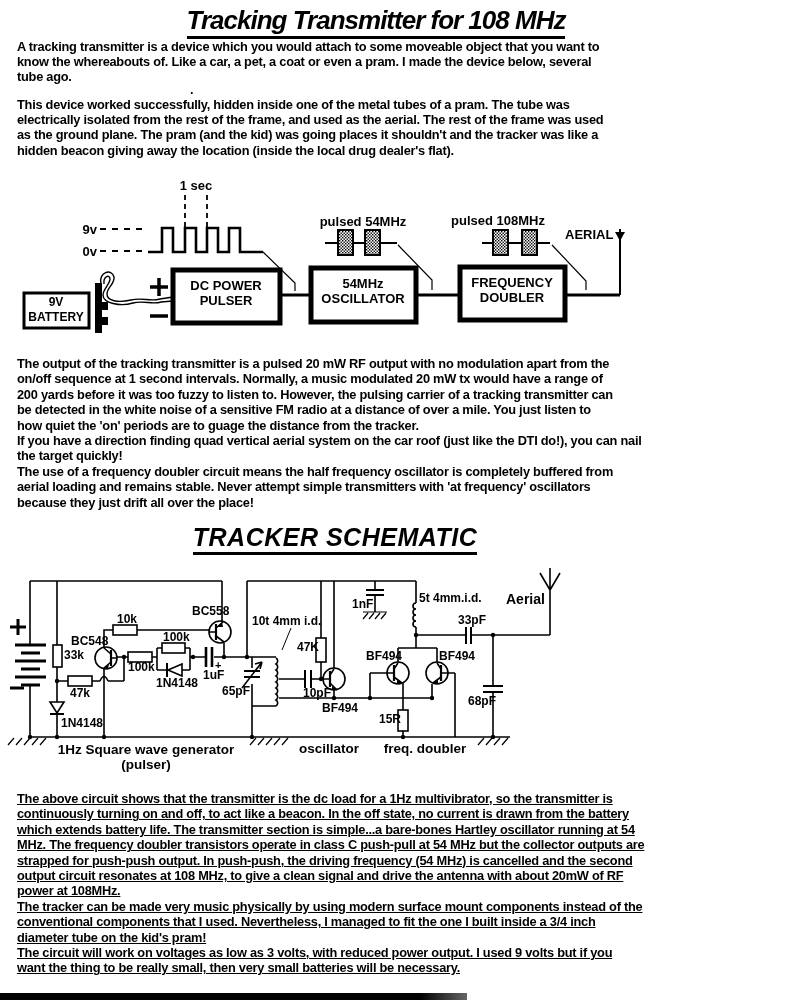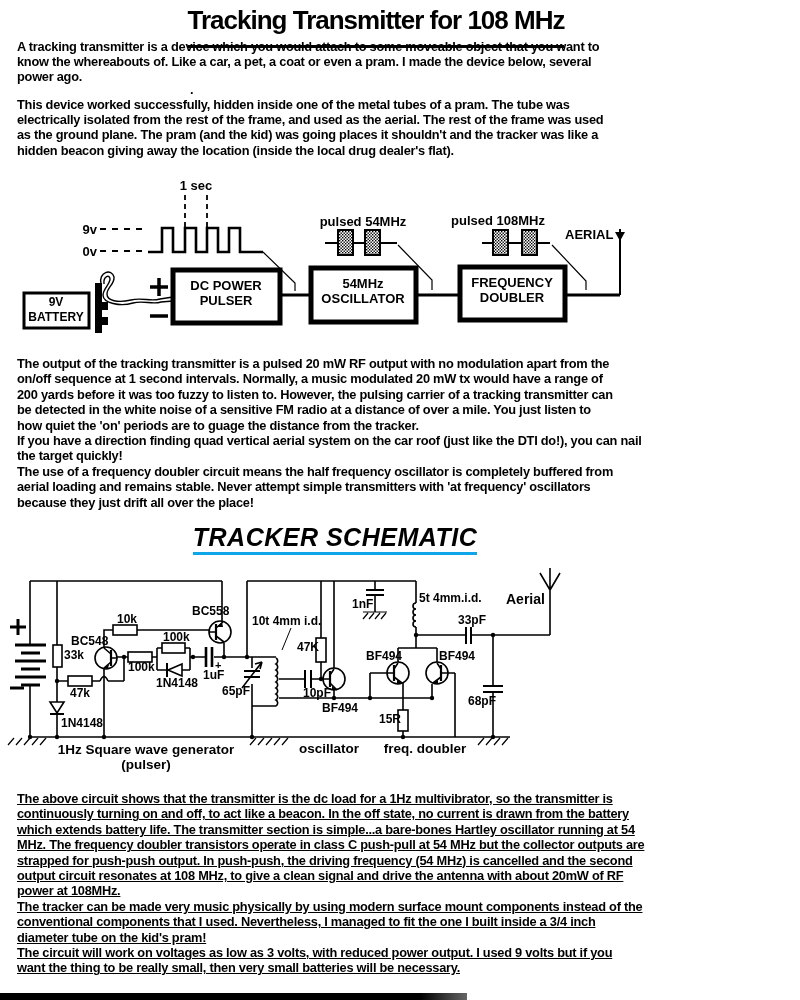--- a/index.html
+++ b/index.html
@@ -4,54 +4,54 @@
 <style>
   html,body{margin:0;padding:0;background:#888;}
   .page{
     position:relative;width:800px;height:1000px;background:#fff;overflow:hidden;
     font-family:"Liberation Sans",sans-serif;color:#000;
   }
   .title{
     position:absolute;top:5px;left:0;width:752px;text-align:center;
     font-size:26px;font-weight:bold;letter-spacing:-1px;
   }
-  .title span{border-bottom:3px solid #000;padding-bottom:10px;}
+  .title span{border-bottom:3px solid #000;padding-bottom:1px;font-style:italic;}
   .para{
     position:absolute;left:8px;font-size:12.8px;font-weight:bold;
     letter-spacing:-0.25px;line-height:15.2px;white-space:nowrap;
   }
   .para div{height:15.2px;margin-left:9px;}
   .body1{top:356px;line-height:15.4px;}
   .body1 div{height:15.4px;}
   .body2{top:791px;line-height:15.4px;text-decoration:underline;}
   .body2 div{height:15.4px;}
   .stray-dot{position:absolute;left:190px;top:82px;font-size:12.8px;font-weight:bold;}
   .schem-title{
     position:absolute;top:523px;left:110px;width:450px;text-align:center;
     font-size:25px;font-weight:bold;font-style:italic;letter-spacing:0.5px;
   }
-  .schem-title span{border-bottom:3px solid #0ea5e9;padding-bottom:1px;}
+  .schem-title span{border-bottom:3px solid #000000;padding-bottom:1px;}
   svg{position:absolute;left:0;font-family:"Liberation Sans",sans-serif;}
   svg text{font-weight:bold;fill:#000;}
   .bottom-bar{
     position:absolute;left:0;top:993px;width:467px;height:7px;
     background:linear-gradient(to right,#000 90%,#666);
   }
 </style>
 </head>
 <body>
 
 <div class="page">
 
   <div class="title"><span>Tracking Transmitter for 108 MHz</span></div>
 
   <div class="para" style="top:39px">
     <div>A tracking transmitter is a device which you would attach to some moveable object that you want to</div>
     <div>know the whereabouts of. Like a car, a pet, a coat or even a pram. I made the device below, several</div>
-    <div>power ago.</div>
+    <div>tube ago.</div>
   </div>
   <div class="stray-dot">.</div>
   <div class="para" style="top:97px">
     <div>This device worked successfully, hidden inside one of the metal tubes of a pram. The tube was</div>
     <div>electrically isolated from the rest of the frame, and used as the aerial. The rest of the frame was used</div>
     <div>as the ground plane. The pram (and the kid) was going places it shouldn't and the tracker was like a</div>
     <div>hidden beacon giving away the location (inside the local drug dealer's flat).</div>
   </div>
 
   <svg style="top:170px" width="800" height="180" viewBox="0 170 800 180">

